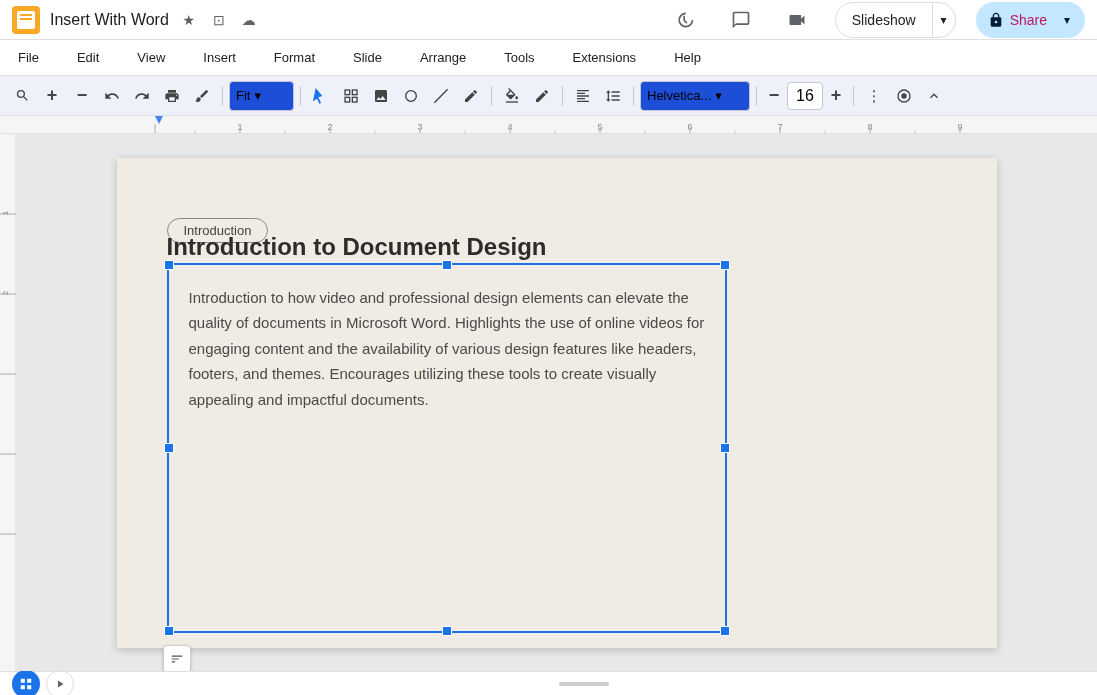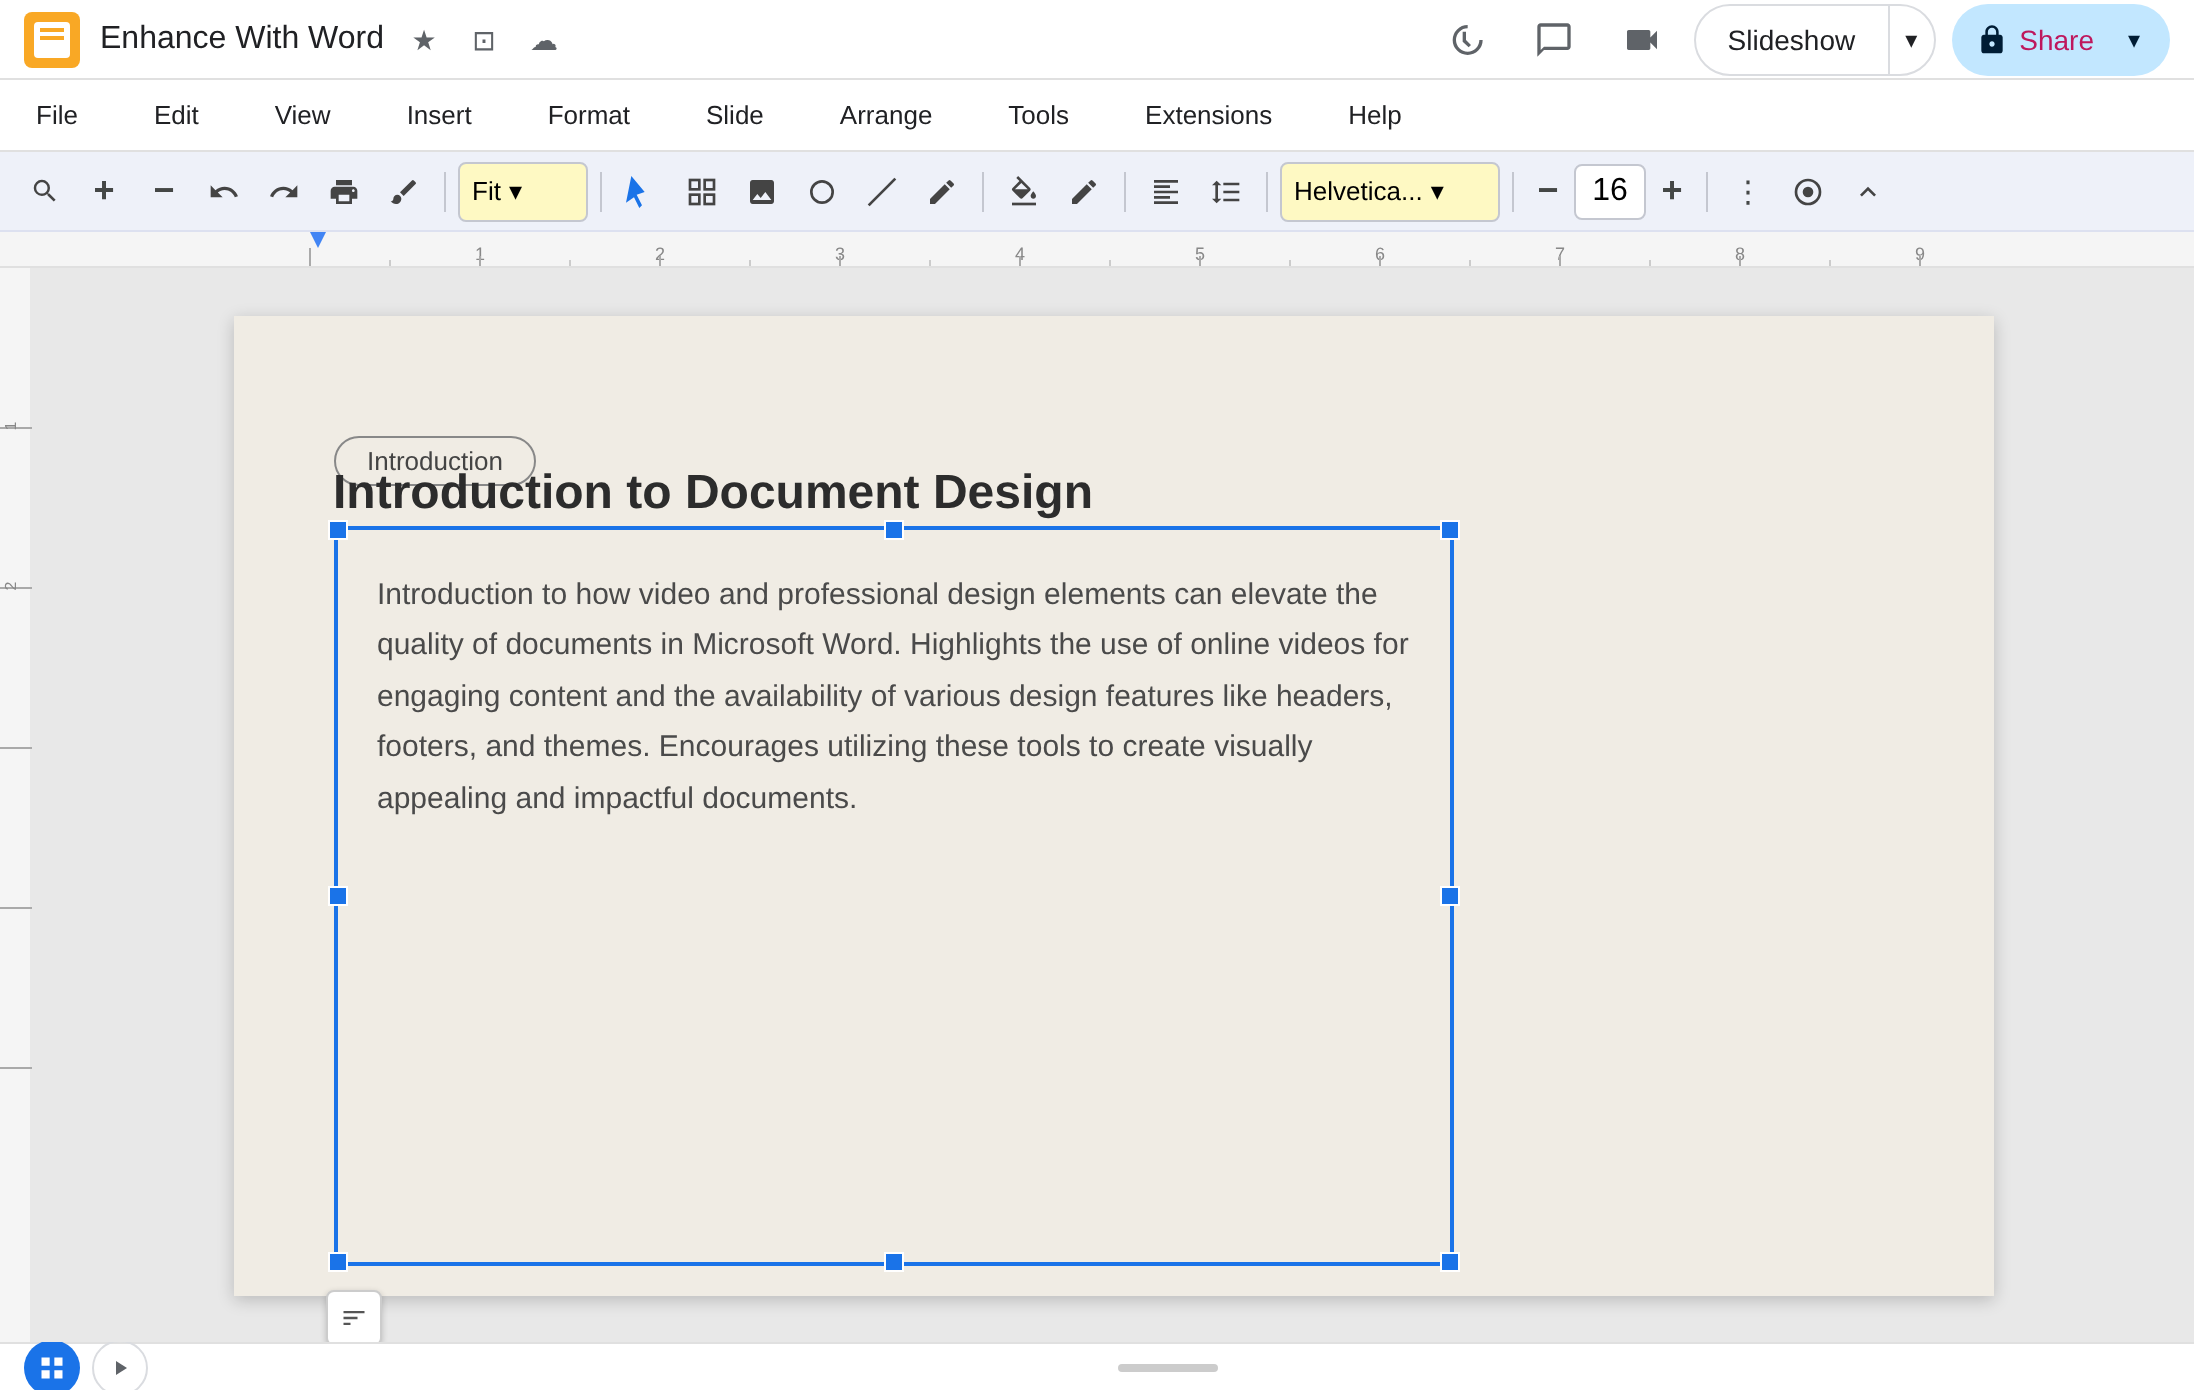--- a/index.html
+++ b/index.html
@@ -46,21 +46,21 @@
     }
     .title-icon-btn {
       width: 24px; height: 24px;
       display: flex; align-items: center; justify-content: center;
       border-radius: 50%;
       cursor: pointer;
       color: #5f6368;
       font-size: 14px;
     }
     .title-right {
-      display: flex; align-items: center; gap: 8px;
+      display: flex; align-items: center; gap: 20px;
     }
     .icon-btn {
       width: 36px; height: 36px;
       display: flex; align-items: center; justify-content: center;
       border-radius: 50%;
       cursor: pointer;
       color: #5f6368;
       font-size: 18px;
     }
     .slideshow-btn {
@@ -142,21 +142,21 @@
       font-size: 15px;
     }
     .tb-divider {
       width: 1px;
       height: 20px;
       background: #c4c7d0;
       margin: 0 4px;
     }
     .tb-select {
       display: flex; align-items: center;
-      background: #fef9c3;
+      background: #1d4ed8;
       border: 1px solid #c4c7d0;
       border-radius: 4px;
       padding: 2px 6px;
       font-size: 13px;
       height: 30px;
       cursor: pointer;
       gap: 4px;
     }
     .tb-font {
       width: 110px;
@@ -335,21 +335,21 @@
       position: relative;
     }
   </style>
 </head>
 <body>
 
 <div class="title-bar">
   <div class="app-icon">
     <div class="app-icon-inner"></div>
   </div>
-  <span class="doc-title">Enhance With Word</span>
+  <span class="doc-title">Insert With Word</span>
   <div class="title-icons">
     <div class="title-icon-btn" title="Star">★</div>
     <div class="title-icon-btn" title="Move to Drive">⊡</div>
     <div class="title-icon-btn" title="Cloud save">☁</div>
   </div>
   <div class="title-right">
     <div class="icon-btn">
       <svg width="20" height="20" viewBox="0 0 24 24" fill="#5f6368">
           <path d="M13 3a9 9 0 1 0 9 9h-2a7 7 0 1 1-7-7V3z"></path>
           <path d="M12 7v5l3 3-1.4 1.4L10 13V7h2z"></path>

